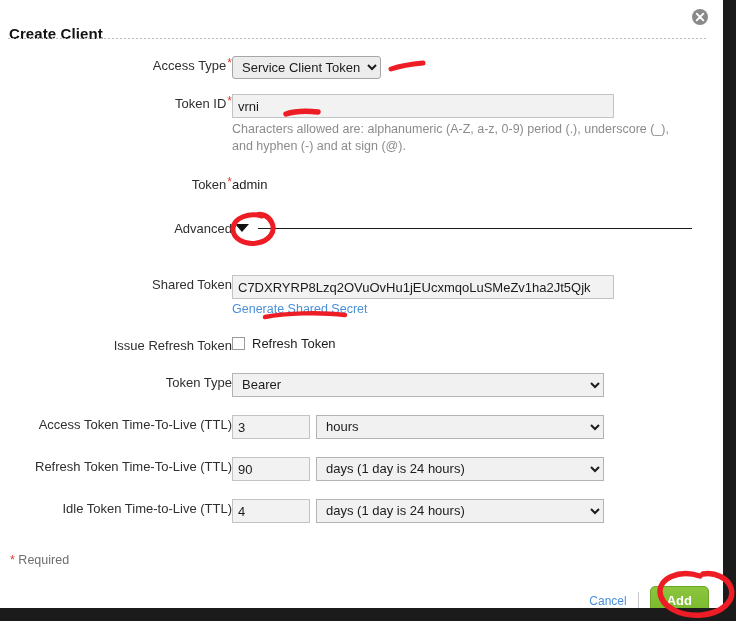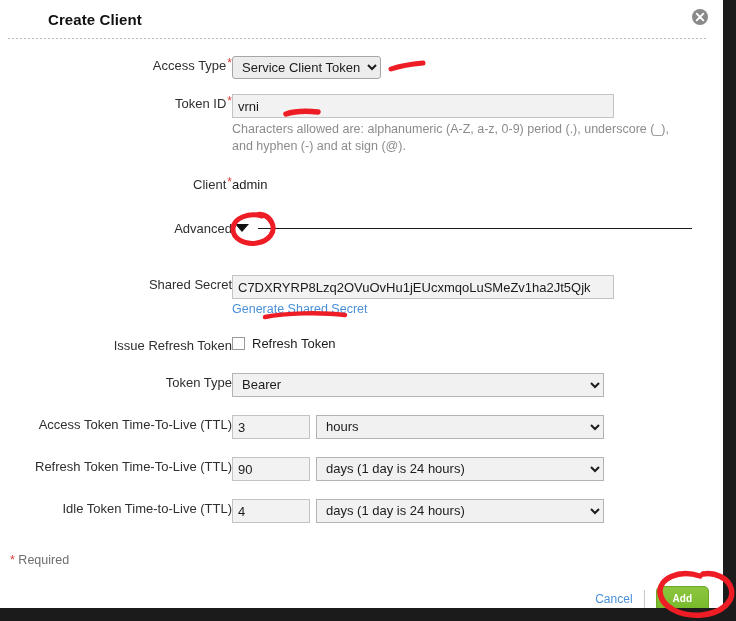--- a/index.html
+++ b/index.html
@@ -31,24 +31,23 @@
     position:absolute; left:0; top:608px;
     width:736px; height:13px;
     background:#1b1b1b;
   }
 
   
   #dialog-header {
     position:absolute; left:0; top:0; width:723px; height:42px;
   }
   #dialog-title {
-    position:absolute; left:9px; top:11px;
+    position:absolute; left:9px; top:25px;
     font-size:15px; font-weight:bold; color:#111111;
     letter-spacing:0.1px;
-    margin-left:39px;
   }
   #header-divider {
     position:absolute; left:8px; top:38px; width:700px; height:1px;
     background-image:linear-gradient(to right,#bdbdbd 0 2px, transparent 2px 4px);
     background-size:4px 1px; background-repeat:repeat-x;
   }
   #close-button {
     position:absolute; right:15px; top:9px;
     width:16px; height:16px; border-radius:50%;
     background:#8a8a8a;
@@ -151,21 +150,21 @@
     color:#4a90d9; font-size:12px; text-decoration:none; cursor:pointer;
   }
   #footer-sep {
     width:1px; height:18px; background:#c9c9c9; margin:0 11px;
   }
   #add-button {
     background:linear-gradient(to bottom,#8cc63e,#76b82a);
     border:1px solid #6da526;
     border-radius:5px;
     color:#ffffff;
-    font-size:10px;
+    font-size:13px;
     font-weight:bold;
     padding:6px 16px 7px;
     cursor:pointer;
     font-family:"Liberation Sans", sans-serif;
   }
 
   
   #annotations {
     position:absolute; left:0; top:0; width:736px; height:621px;
     pointer-events:none;
@@ -197,40 +196,40 @@
 
   <div class="row" style="top:94px;">
     <div class="lbl"><span>Token ID</span><span class="req">*</span></div>
     <div class="fld">
       <input class="txt" style="width: 382px;" value="vrni">
       <div class="helptext">Characters allowed are: alphanumeric (A-Z, a-z, 0-9) period (.), underscore (_), and hyphen (-) and at sign (@).</div>
     </div>
   </div>
 
   <div class="row" style="top:175px;">
-    <div class="lbl"><span>Client</span><span class="req">*</span></div>
+    <div class="lbl"><span>Token</span><span class="req">*</span></div>
     <div class="fld">
       <div class="statictext">admin</div>
     </div>
   </div>
 
   <div class="row" style="top:219px;">
     <div class="lbl">Advanced</div>
     <div class="fld" style="height:18px; position:relative;">
       <div class="caret-box">
         <svg width="20" height="16" viewBox="0 0 20 16" aria-hidden="true">
           <path d="M3 5 L17 5 L10 13 Z" fill="#111111"></path>
         </svg>
       </div>
       <div class="adv-line" style="left:26px; width:434px;"></div>
     </div>
   </div>
 
   <div class="row" style="top:275px;">
-    <div class="lbl">Shared Secret</div>
+    <div class="lbl">Shared Token</div>
     <div class="fld">
       <input class="txt" style="width: 382px;" value="C7DXRYRP8Lzq2OVuOvHu1jEUcxmqoLuSMeZv1ha2Jt5Qjk">
       <div style="margin-top:2px;">
         <a class="link" href="#">Generate Shared Secret</a>
       </div>
     </div>
   </div>
 
   <div class="row" style="top:373px;">
     <div class="lbl">Token Type</div>

